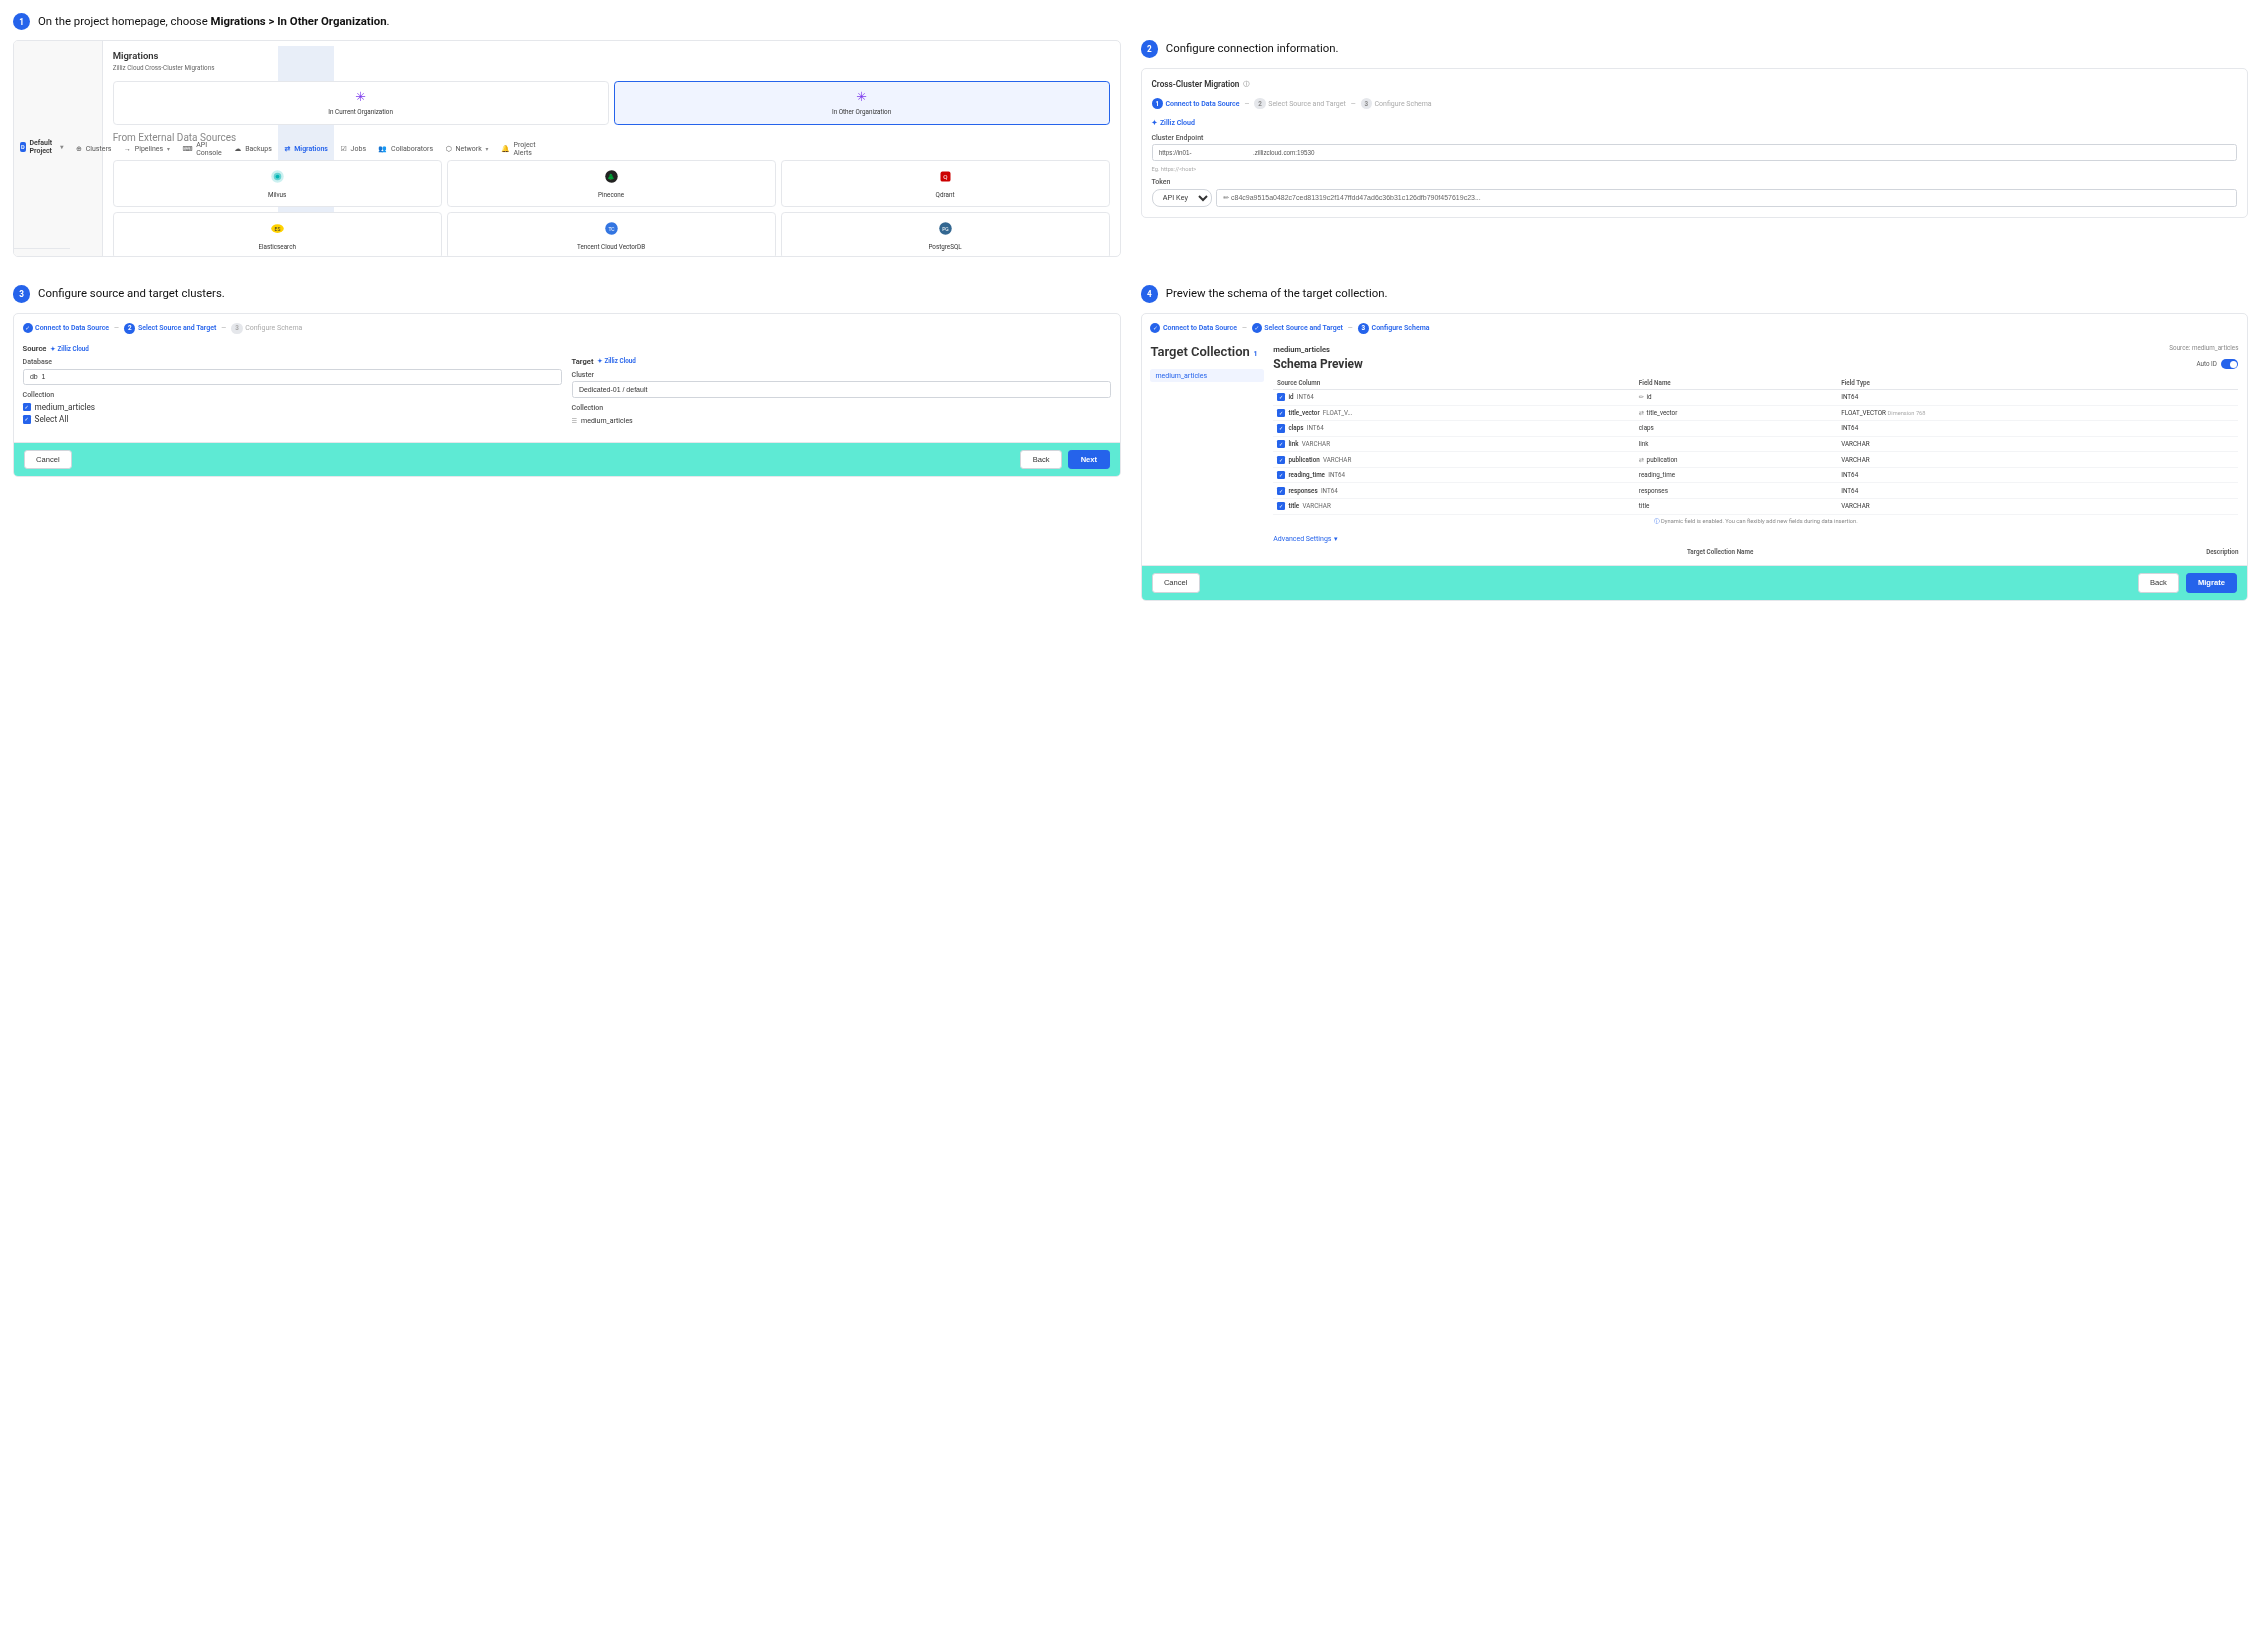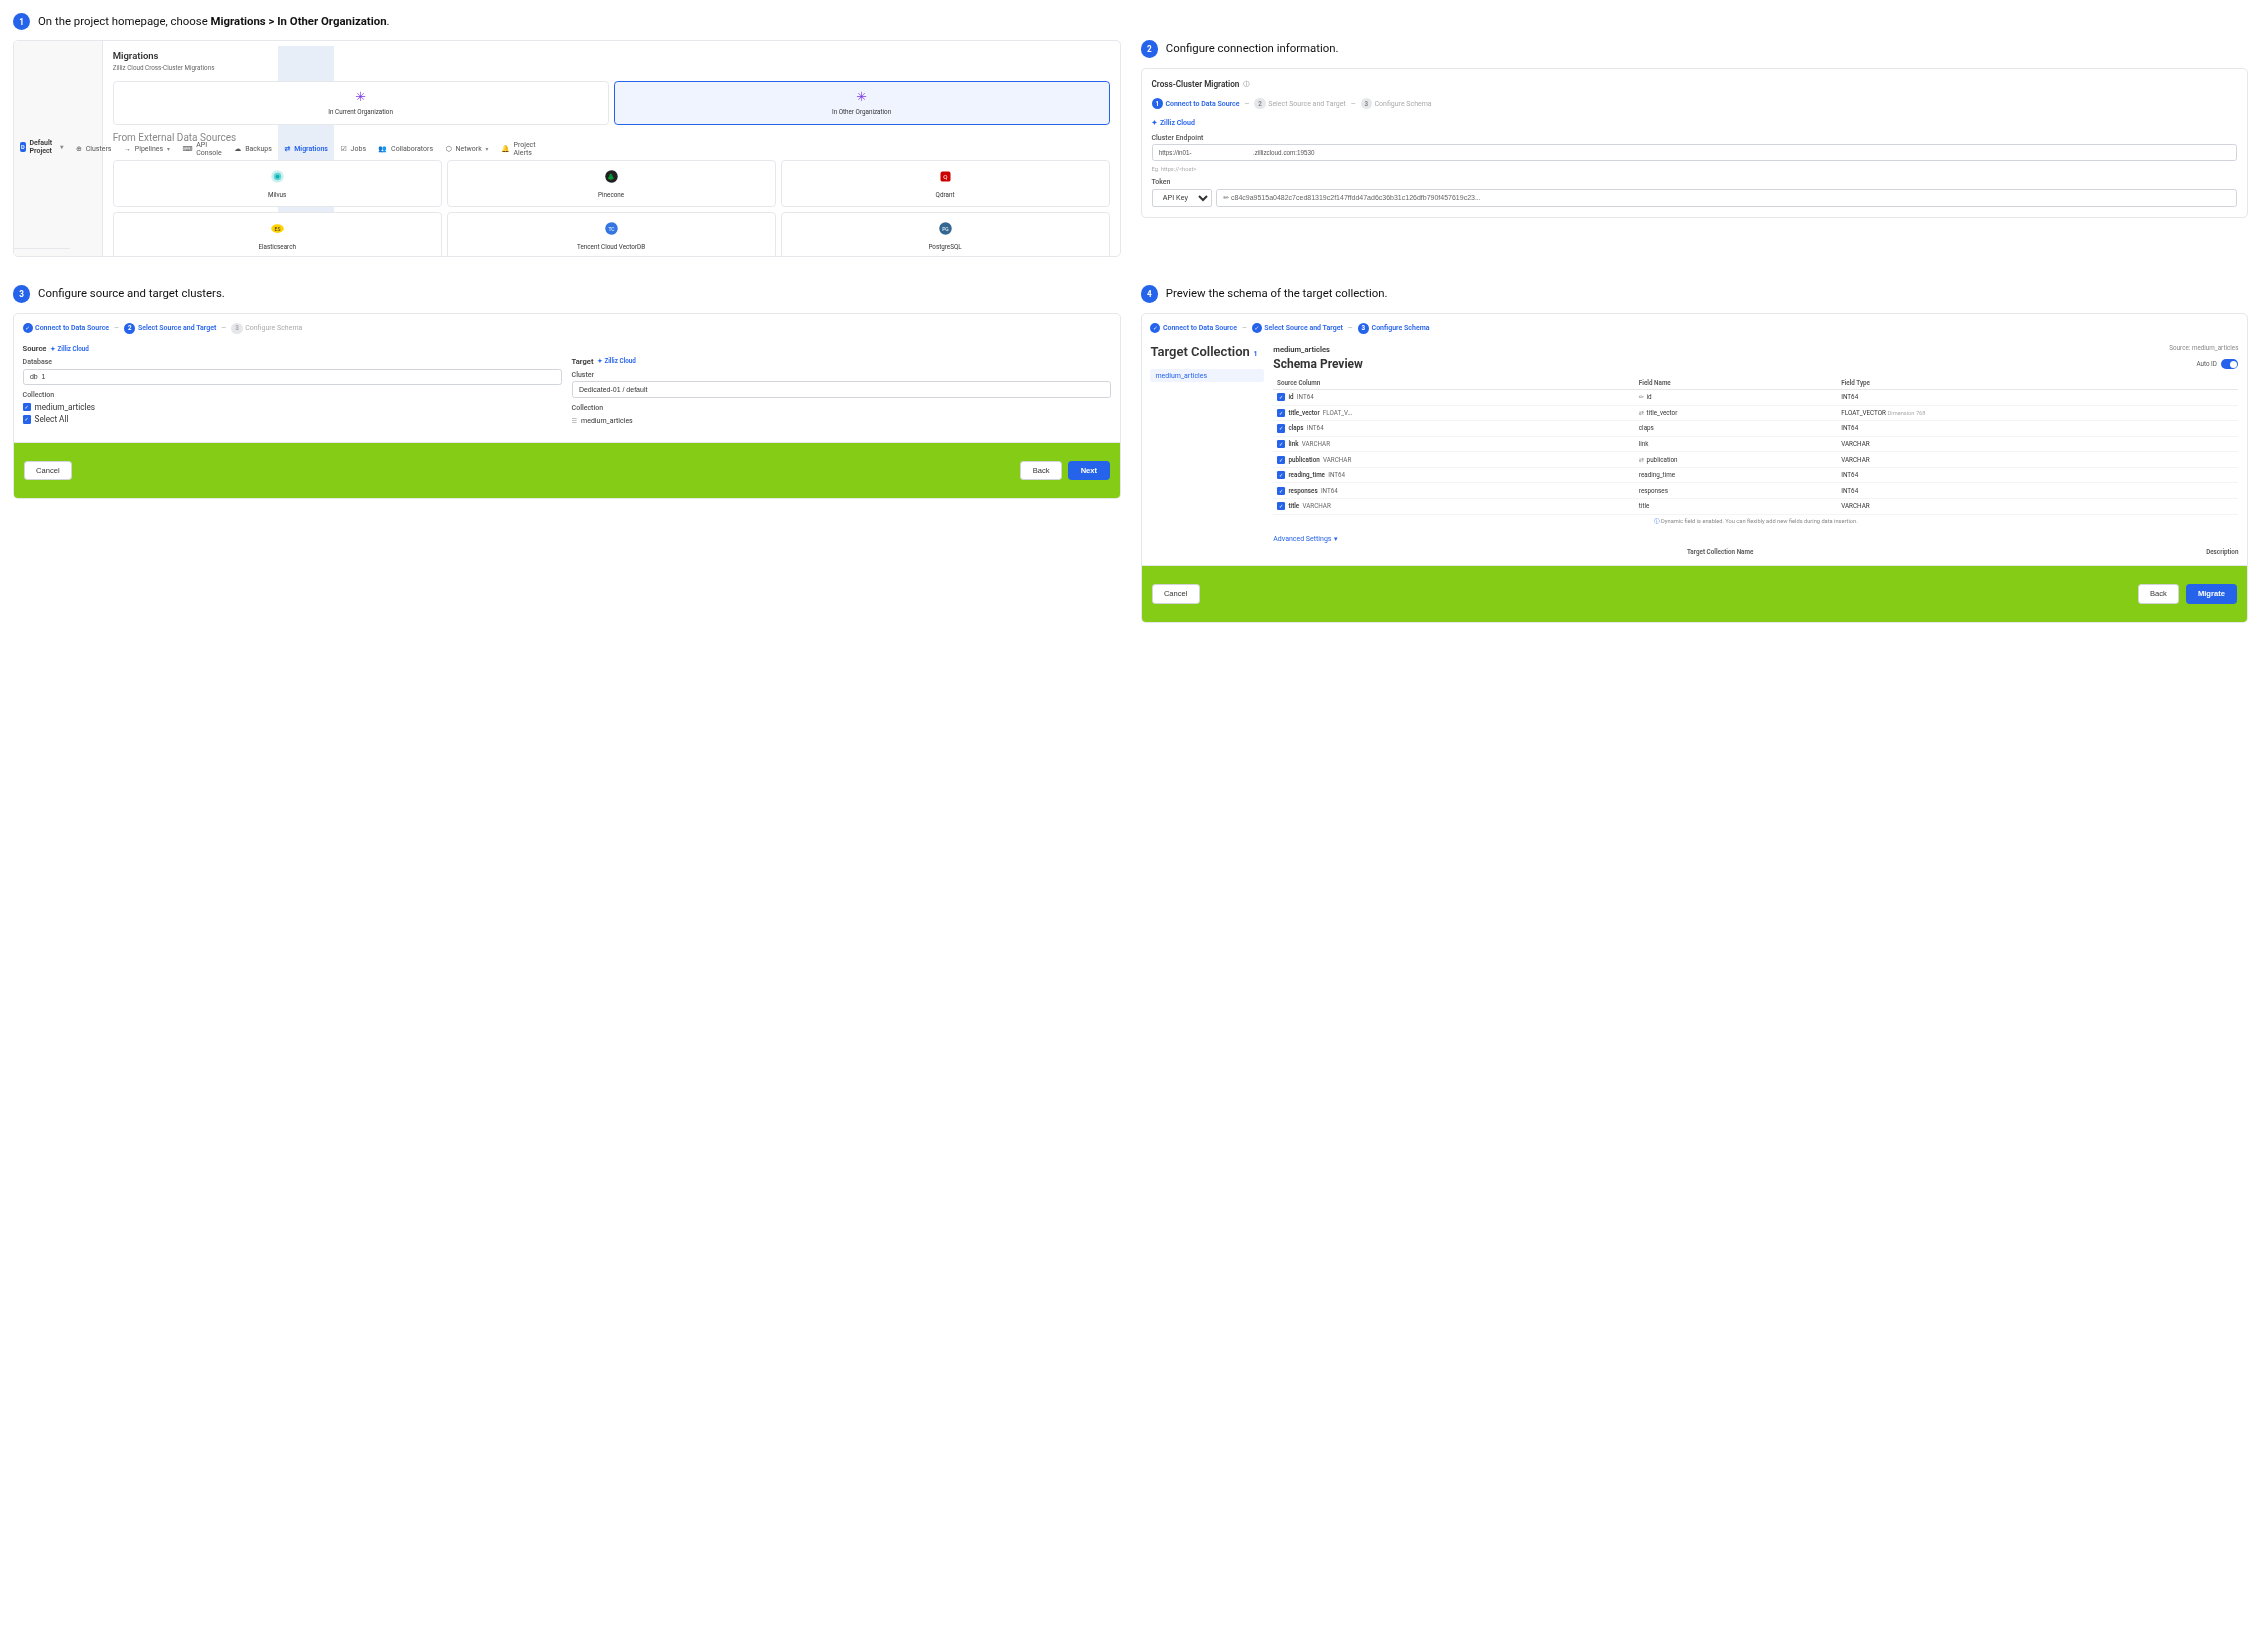--- a/index.html
+++ b/index.html
@@ -231,21 +231,21 @@
       font-size: 5.7px;
       color: #aaa;
       margin-bottom: 6.3px;
     }
     .token-row {
       display: flex;
       gap: 3.8px;
     }
     .token-select {
       border: 0.6px solid #d1d5db;
-      border-radius: 2px;
+      border-radius: 8px;
       padding: 3.8px 6.3px;
       font-size: 7px;
       background: #fff;
       color: #333;
     }
     .token-input {
       flex: 1;
       border: 0.6px solid #d1d5db;
       border-radius: 2.5px;
       padding: 3.8px 6.3px;
@@ -325,25 +325,25 @@
       display: flex;
       align-items: center;
       gap: 3.8px;
       font-size: 7px;
       padding: 1.9px 0;
     }
     .file-icon { color: #888; font-size: 6.3px; }
 
     .panel-footer {
       border-top: 0.6px solid #e5e7eb;
-      padding: 18px 10px;
+      padding: 7px 10px;
       display: flex;
       align-items: center;
       justify-content: space-between;
-      background: #84cc16;
+      background: #5eead4;
     }
     .btn {
       padding: 4.4px 11.4px;
       border-radius: 3.2px;
       font-size: 7.6px;
       cursor: pointer;
       border: 0.6px solid #d1d5db;
       background: #fff;
       color: #333;
     }

